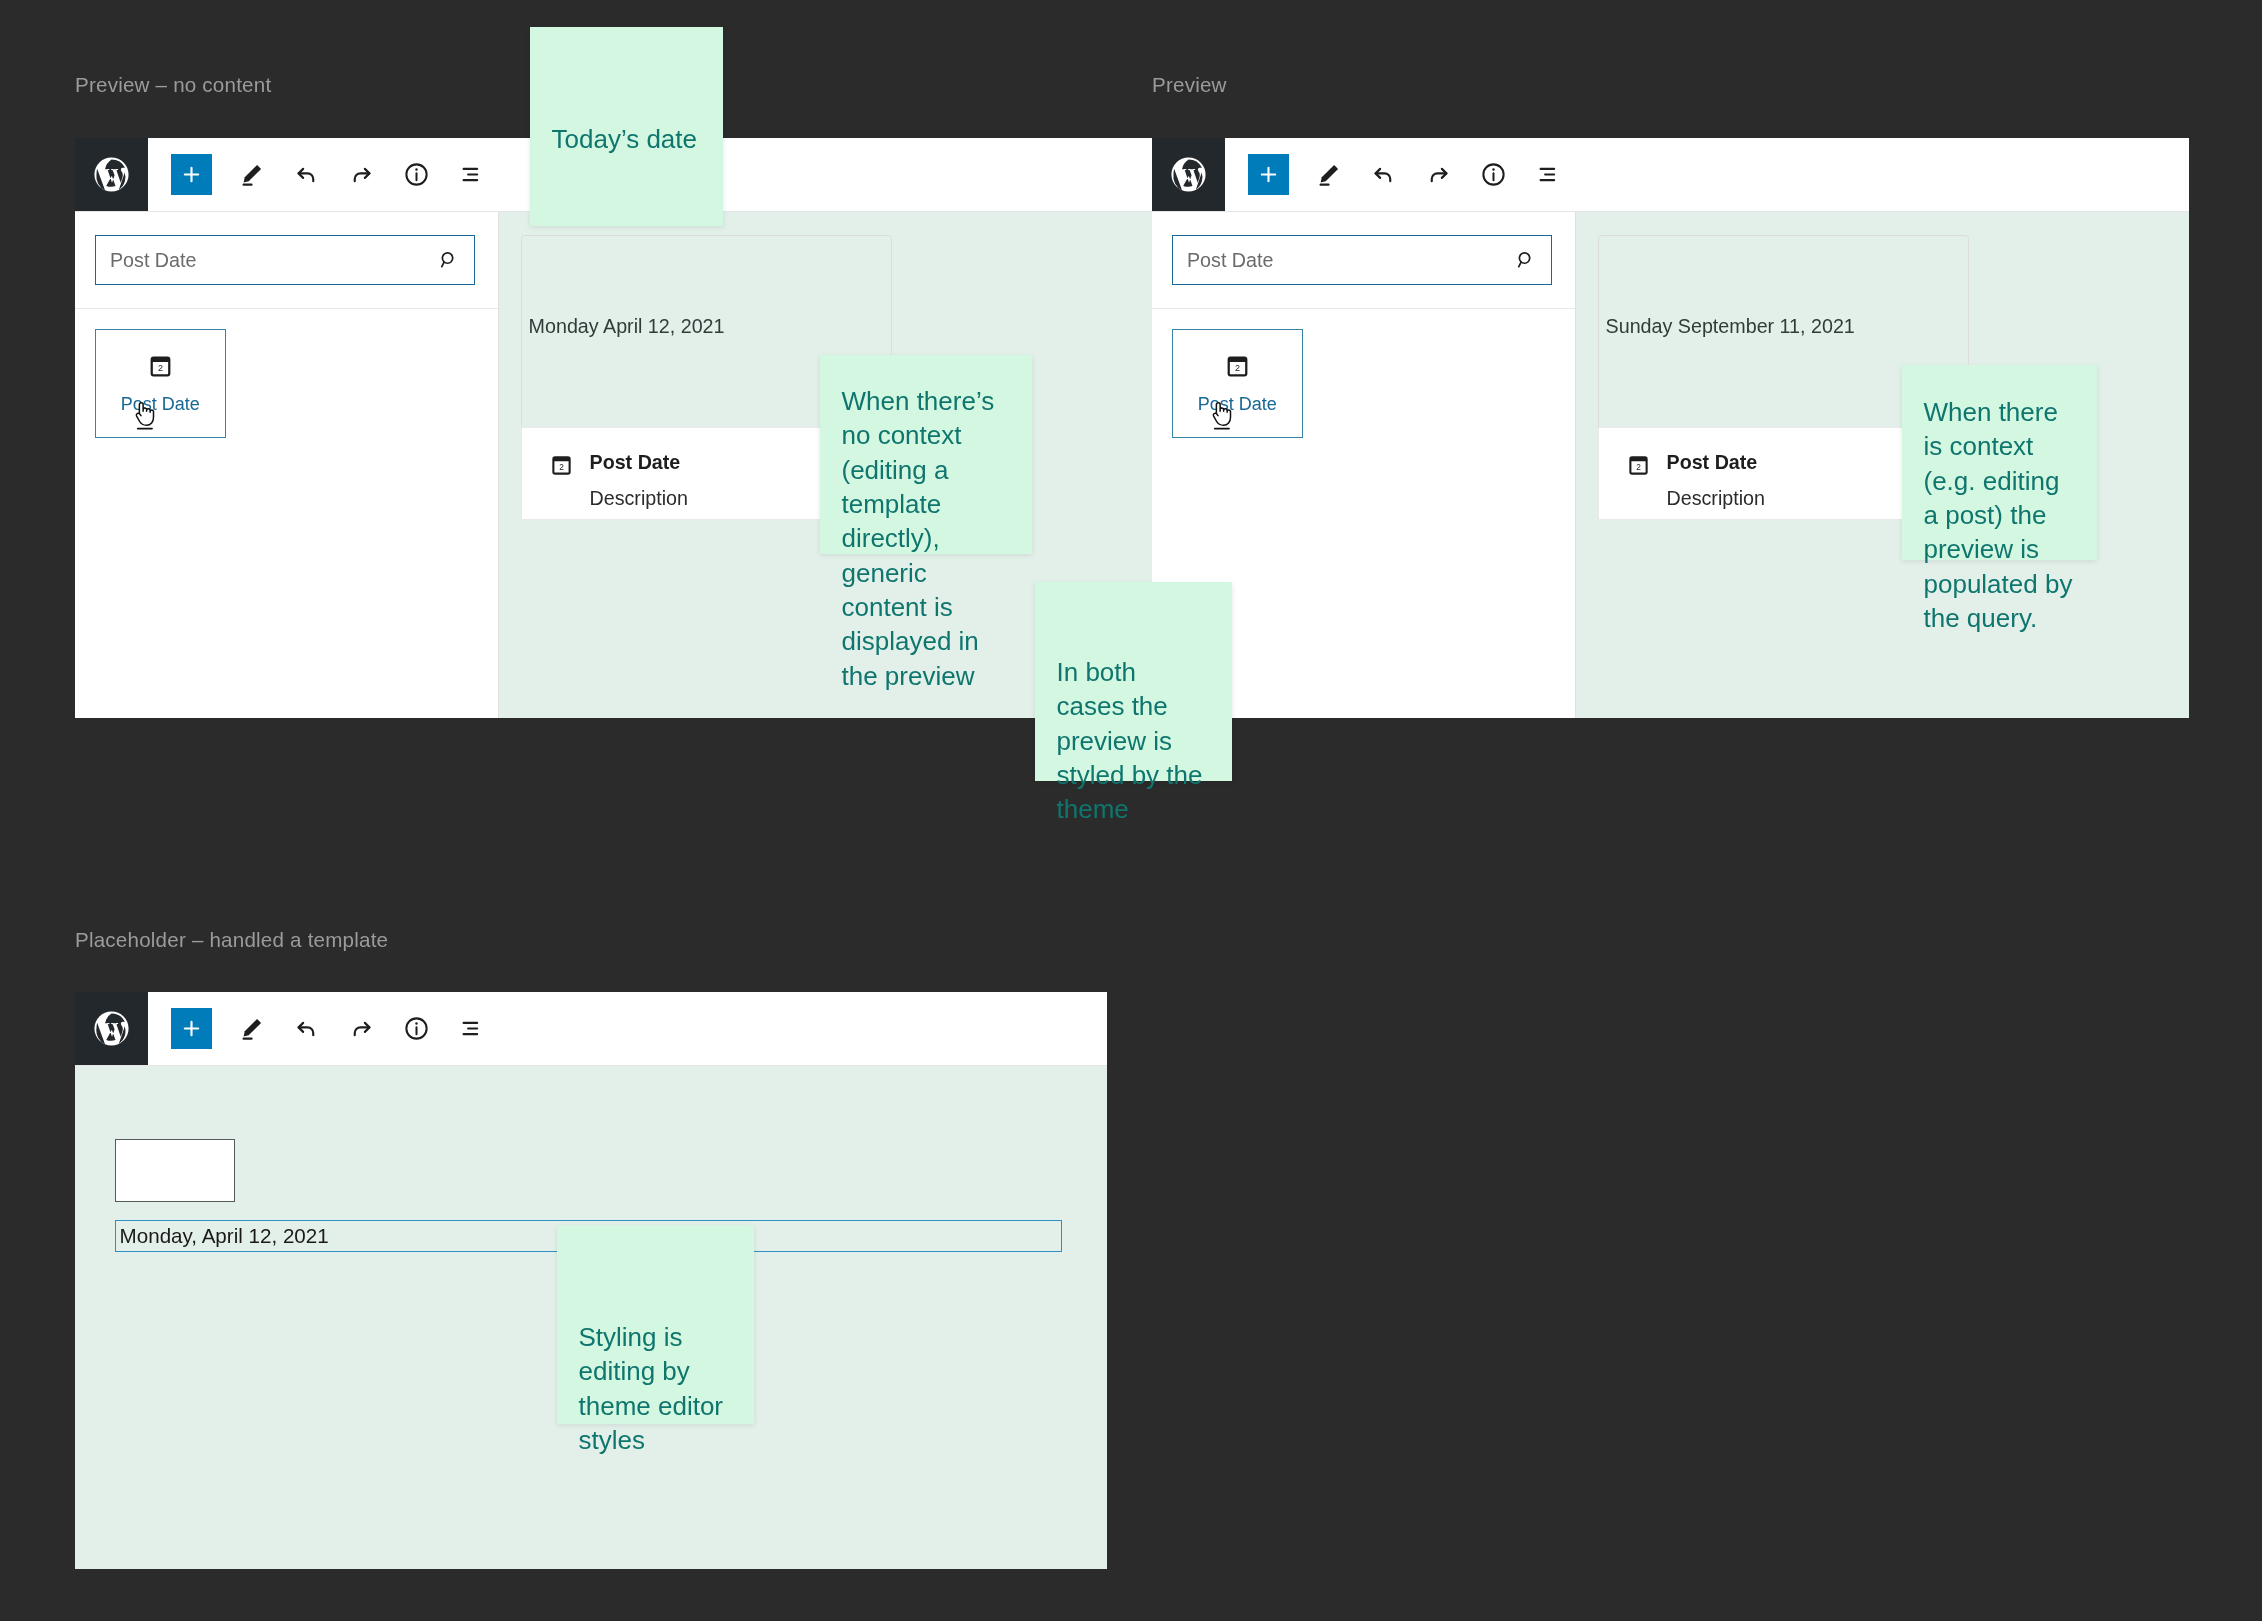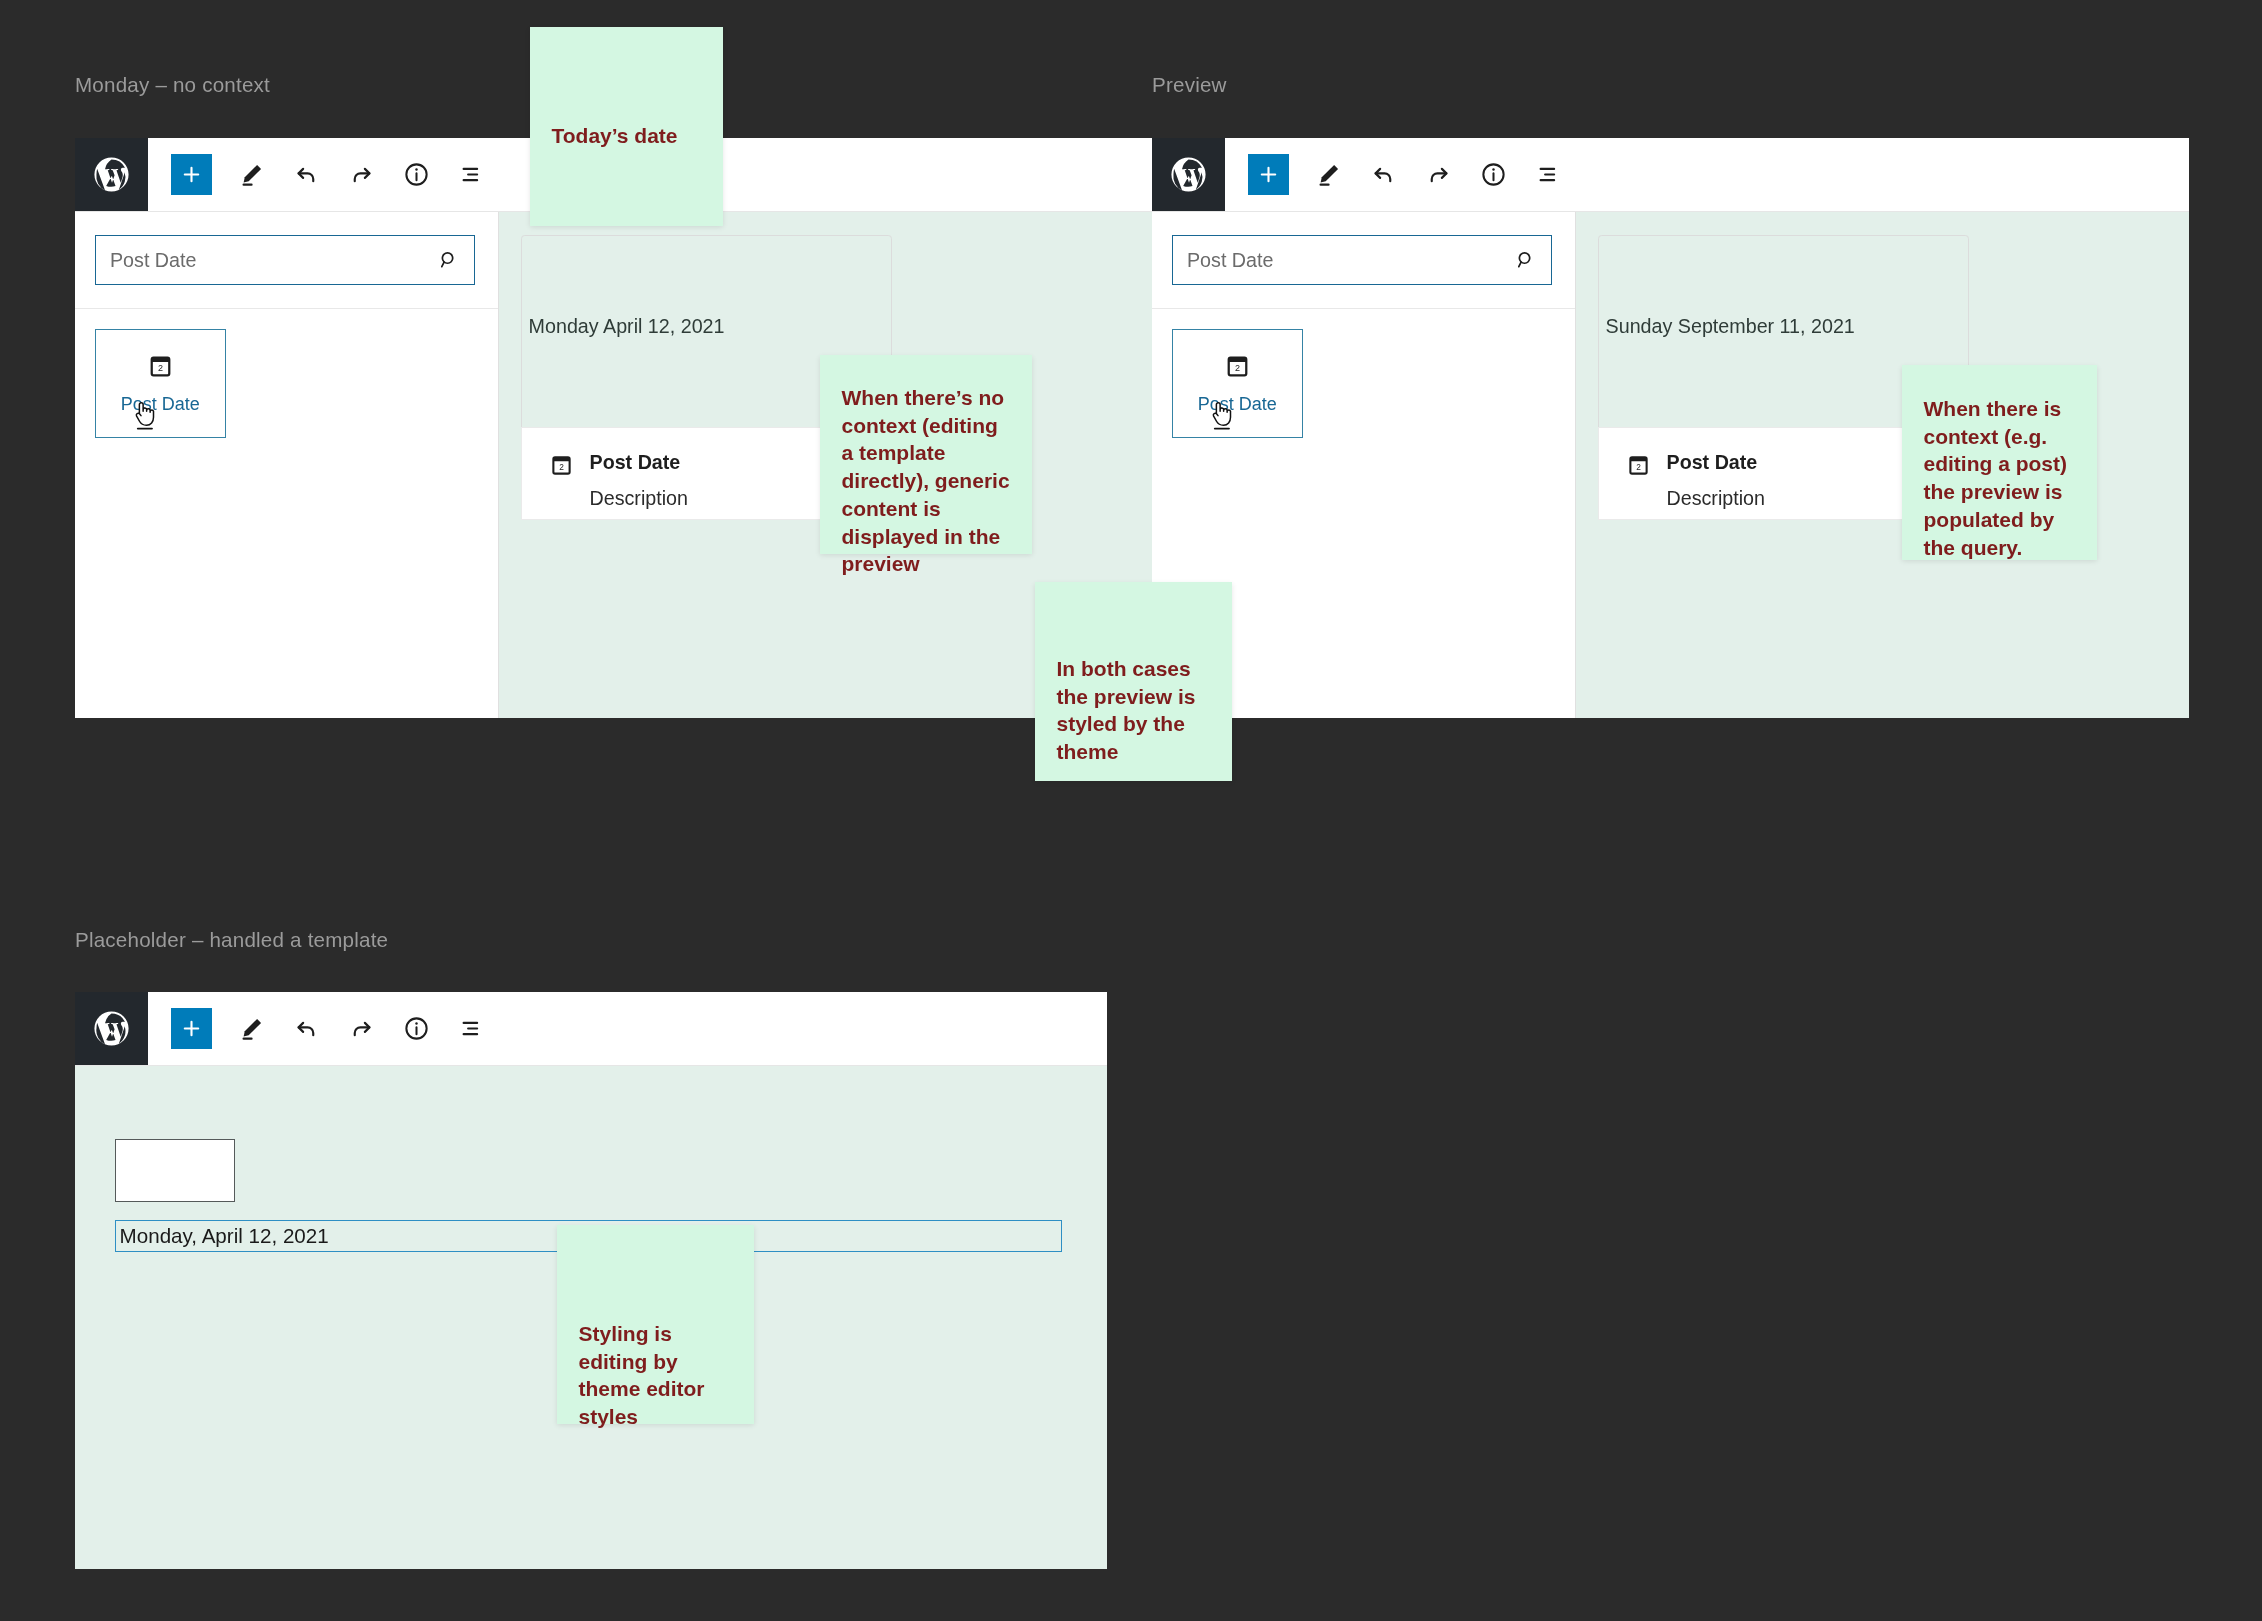--- a/index.html
+++ b/index.html
@@ -166,25 +166,24 @@
   .block-info .txt { display:flex; flex-direction: column; gap: 12.5px; }
   .block-info .t1 { font-size: 19.7px; font-weight: bold; color:#1e1e1e; }
   .block-info .t2 { font-size: 19.7px; color:#2b2b2b; }
 
   
   .note {
     position: absolute;
     background: #d4f7e2;
     box-sizing: border-box;
     padding: 23px 21.5px;
-    color: #7f1d1d;
-    font-size: 21px;
+    color: #0f766e;
+    font-size: 26px;
     line-height: 1.32;
     box-shadow: 0 1.8px 5.4px rgba(0,0,0,.10);
-    font-weight: bold;
   }
 
   
   .ph-canvas {
     background: #e3f0ea;
     height: 100%;
     position: relative;
   }
   .ph-empty-box {
     position: absolute;
@@ -202,21 +201,21 @@
   }
   .ph-field .val {
     font-size: 20.6px;
     color: #1a1a1a;
     padding-left: 3.6px;
   }
 </style>
 </head>
 <body>
 
-<div class="section-label" style="left:75px; top:73px;">Monday – no context</div>
+<div class="section-label" style="left:75px; top:73px;">Preview – no content</div>
 
 <div class="editor" style="left:75px; top:102px; width:2110px; height:580px;">
 
   <div class="toolbar">
     <div class="wp-logo-box">
       <svg width="41" height="41" viewBox="0 0 24 24" fill="#fff" aria-hidden="true">
         <path d="M12 2a10 10 0 1 0 0 20 10 10 0 0 0 0-20zm0 1.2a8.8 8.8 0 0 1 7.9 4.9h-1.4c-.6 0-1 .5-1 1.1 0 .5.3.9.6 1.4.2.4.5 1 .5 1.8 0 .6-.2 1.3-.5 2.2l-.7 2.3-2.5-7.4c.4 0 .8-.1.8-.1.4 0 .3-.6-.1-.6 0 0-1.1.1-1.8.1-.7 0-1.8-.1-1.8-.1-.4 0-.4.6 0 .6 0 0 .4.1.7.1l1.1 2.9-1.5 4.5-2.5-7.4c.4 0 .8-.1.8-.1.4 0 .3-.6-.1-.6 0 0-1.1.1-1.8.1h-.5A8.8 8.8 0 0 1 12 3.2zM3.6 8.6l4.6 12.6A8.8 8.8 0 0 1 3.2 12c0-1.2.2-2.4.4-3.4zm8.6 4.2l2.1 5.8c0 .1.1.2.1.2a8.8 8.8 0 0 1-5.5-.1l3.3-5.9zm7.4-2.3a8.8 8.8 0 0 1-3.3 10.4l2.7-7.9c.5-1.3.7-2.3.7-3.2 0-.3 0-.6-.1-.9z"></path>
       </svg>
     </div>
     <div class="toolbar-tools">

